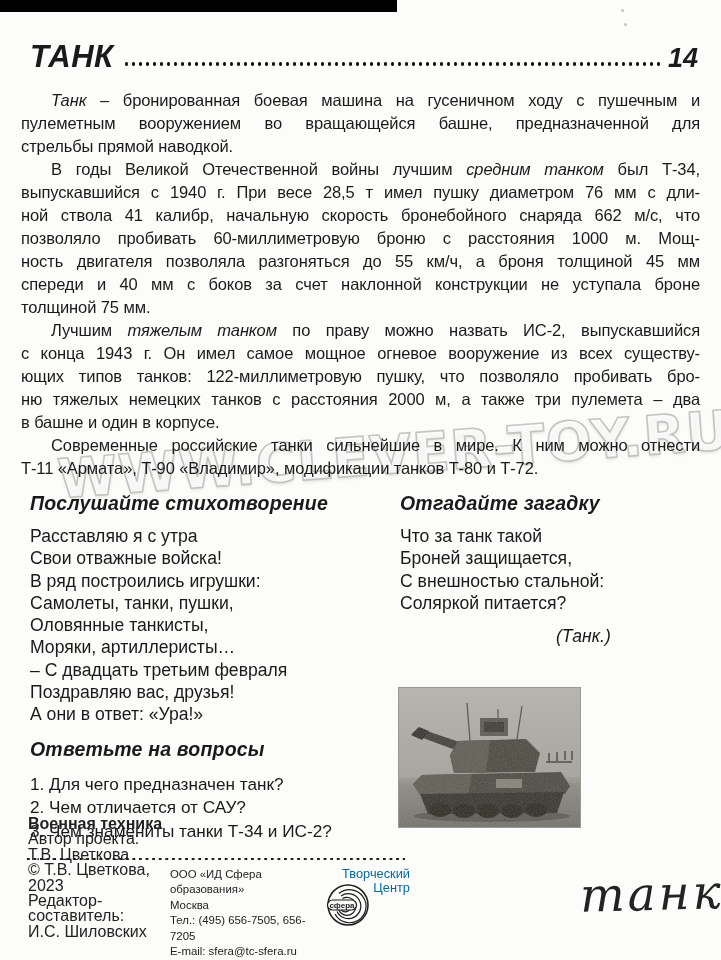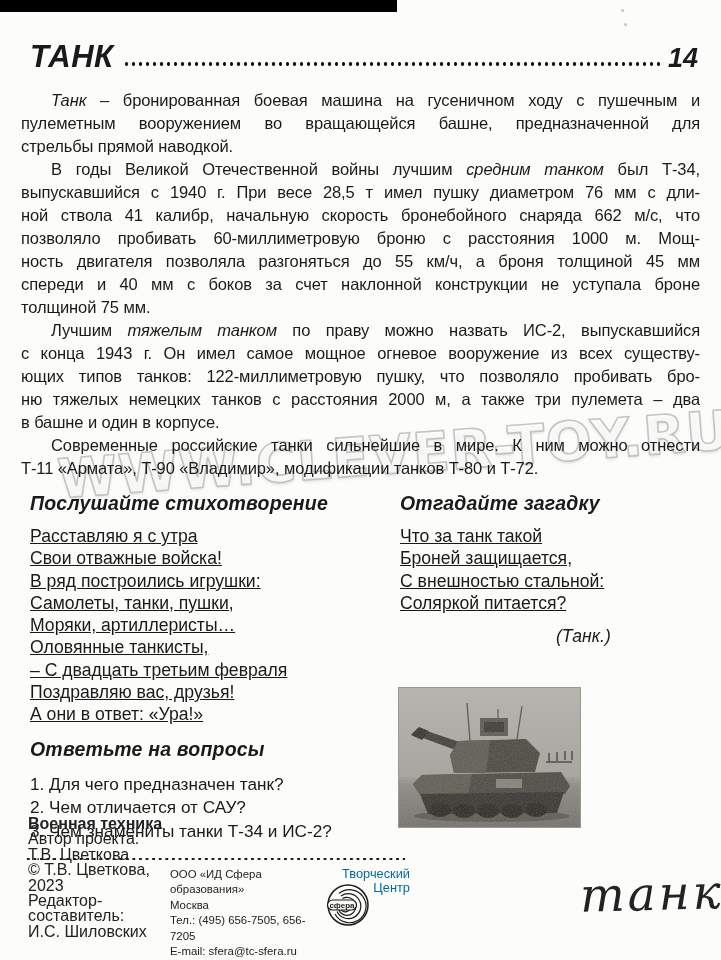--- a/index.html
+++ b/index.html
@@ -26,21 +26,21 @@
 
   .watermark{position:absolute;left:58px;top:448px;z-index:1;white-space:nowrap;
              transform:rotate(-4.2deg);transform-origin:left center;
              font-family:"DejaVu Sans",sans-serif;font-weight:bold;font-size:54px;letter-spacing:1px;
              color:rgba(255,255,255,0.75);-webkit-text-stroke:1.6px rgba(187,187,183,0.85);
              text-shadow:0 2px 3px rgba(150,150,146,0.28);}
 
   .col-left{position:absolute;left:30px;top:492px;width:356px;z-index:2;}
   .col-right{position:absolute;left:400px;top:492px;width:305px;z-index:2;}
   .sec-heading{font-size:19.5px;font-weight:bold;font-style:italic;letter-spacing:.2px;margin:0 0 10px 0;}
-  .vline{font-size:17.6px;line-height:22.3px;text-decoration:underline;}
+  .vline{font-size:17.6px;line-height:22.3px;}
   .riddle-answer{font-size:17.6px;line-height:22.3px;font-style:italic;padding-left:156px;margin-top:11px;}
 
   .questions{position:absolute;left:30px;top:738px;width:365px;z-index:2;}
   .questions .sec-heading{margin-bottom:12px;}
   .qline{font-size:17.2px;line-height:23.4px;}
 
   .photo{position:absolute;left:398px;top:687px;width:183px;height:141px;z-index:2;}
   .photo svg{display:block;}
 
   .divider{position:absolute;left:25px;top:857px;width:380px;height:4px;z-index:2;
@@ -104,22 +104,22 @@
     </div>
   </div>
 
   <div class="col-left">
     <div class="sec-heading">Послушайте стихотворение</div>
     <div>
         <div class="vline">Расставляю я с утра</div>
         <div class="vline">Свои отважные войска!</div>
         <div class="vline">В ряд построились игрушки:</div>
         <div class="vline">Самолеты, танки, пушки,</div>
+        <div class="vline">Оловянные танкисты,</div>
         <div class="vline">Моряки, артиллеристы…</div>
-        <div class="vline">Оловянные танкисты,</div>
         <div class="vline">– С двадцать третьим февраля</div>
         <div class="vline">Поздравляю вас, друзья!</div>
         <div class="vline">А они в ответ: «Ура!»</div>
       </div>
   </div>
 
   <div class="col-right">
     <div class="sec-heading">Отгадайте загадку</div>
     <div>
         <div class="vline">Что за танк такой</div>

